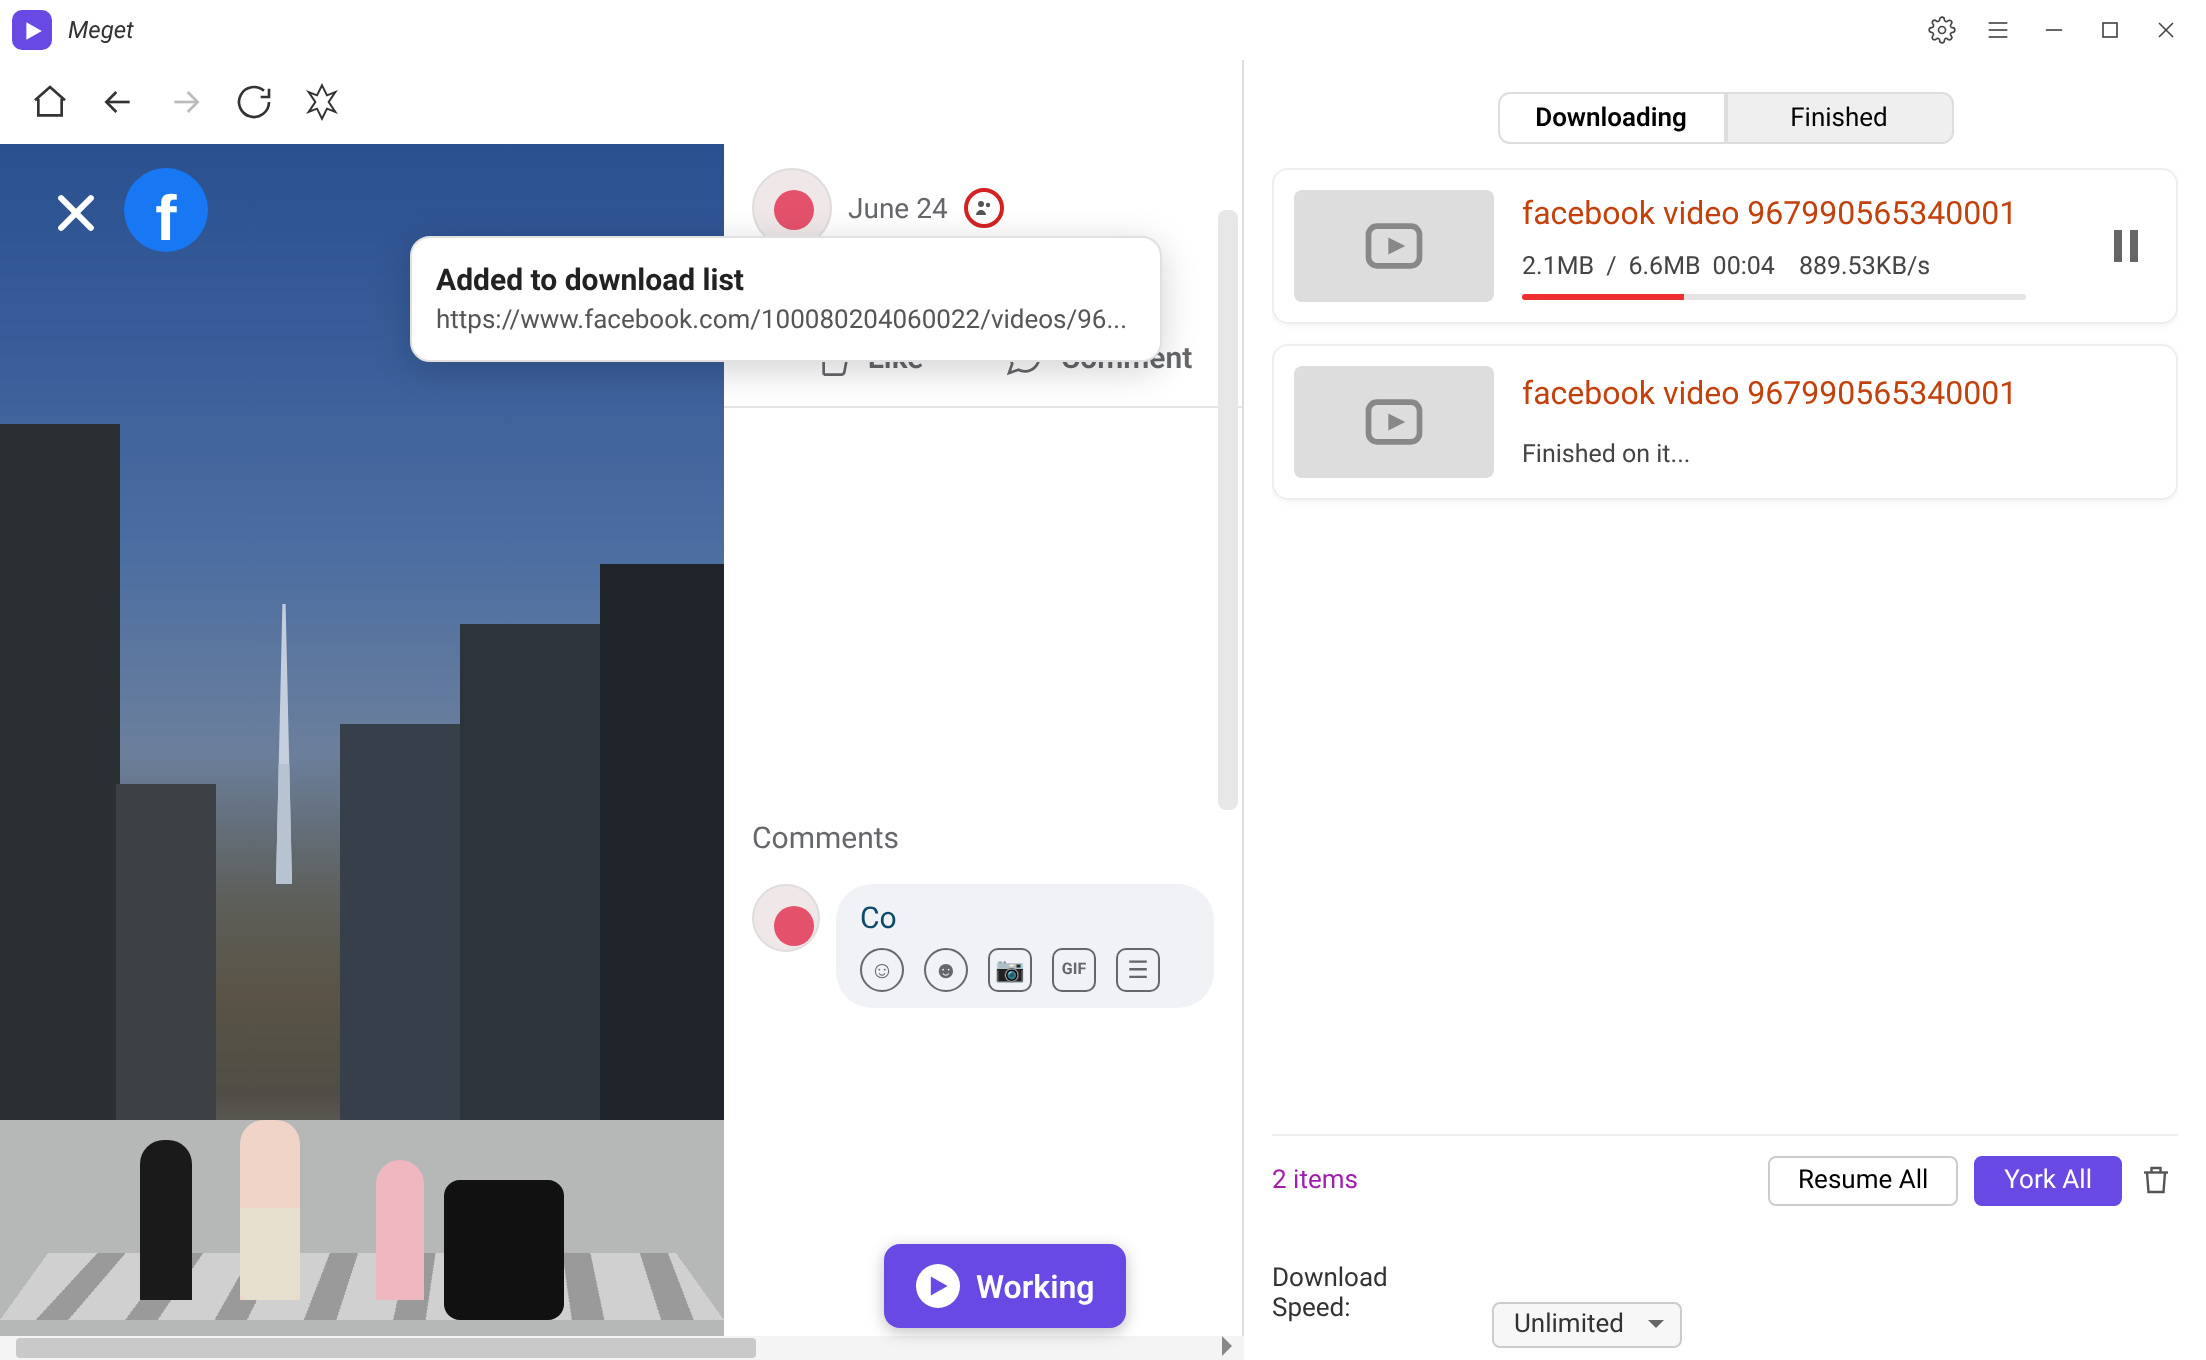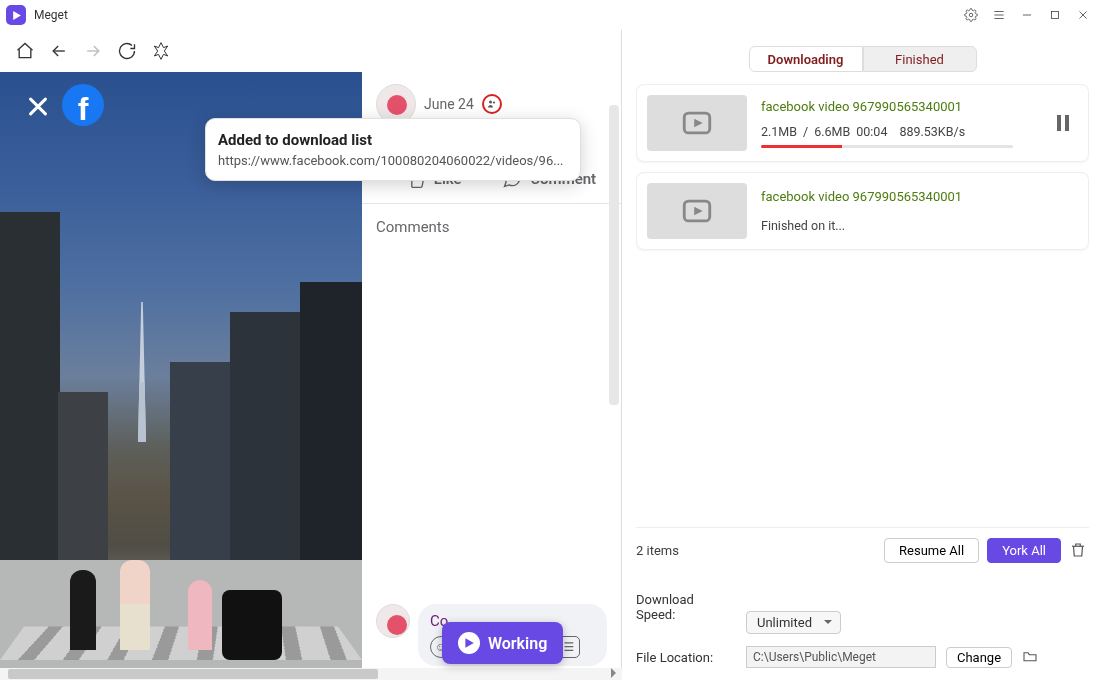--- a/index.html
+++ b/index.html
@@ -2,21 +2,21 @@
 <html><head>
 <meta charset="utf-8">
 <style>
 * { margin: 0; padding: 0; box-sizing: border-box; font-family: -apple-system, BlinkMacSystemFont, "Segoe UI", Roboto, Arial, sans-serif; }
 body { width: 1103px; height: 680px; background: #fff; overflow: hidden; position: relative; }
 
 
 .titlebar { height: 30px; display: flex; align-items: center; padding: 0 6px; background: #fff; }
 .titlebar .app-icon { width: 20px; height: 20px; background: #6849e4; border-radius: 5px; display: flex; align-items: center; justify-content: center; margin-right: 8px; }
 .titlebar .app-icon svg { width: 11px; height: 11px; }
-.titlebar .title { font-size: 12px; color: #333; }
+.titlebar .title { font-size: 12px; color: #333; font-style: italic; }
 .titlebar .spacer { flex: 1; }
 .titlebar .win-btn { width: 28px; height: 28px; display: flex; align-items: center; justify-content: center; color: #333; cursor: pointer; }
 .titlebar .win-btn svg { width: 14px; height: 14px; stroke: #444; fill: none; stroke-width: 1.4; }
 
 
 .main { display: flex; height: calc(100% - 30px); }
 
 
 .browser { width: 622px; display: flex; flex-direction: column; border-right: 1px solid #ddd; position: relative; }
 .toolbar { height: 42px; display: flex; align-items: center; gap: 12px; padding: 0 14px; }
@@ -41,73 +41,73 @@
 .fb-badge span { color: #fff; font-size: 32px; font-weight: 800; font-family: Arial; line-height: 42px; transform: translateY(4px); }
 
 
 .bld { position: absolute; background: #1e2630; }
 .spire { position: absolute; width: 8px; height: 140px; background: #c4cedc; left: 138px; top: 230px; clip-path: polygon(40% 0, 60% 0, 100% 100%, 0 100%); }
 .spire:before { content: ''; position: absolute; bottom: 0; left: -10px; width: 28px; height: 60px; background: #b8c3d2; }
 .street { position: absolute; bottom: 0; left: 0; right: 0; height: 120px; background: #b6b7b7; }
 .crosswalk { position: absolute; bottom: 20px; left: 0; right: 0; height: 60px; background: repeating-linear-gradient(100deg, #d0d0d0 0 28px, #9a9a9a 28px 44px); transform: perspective(300px) rotateX(50deg); transform-origin: bottom; }
 .person { position: absolute; bottom: 30px; width: 30px; height: 90px; border-radius: 12px 12px 0 0; }
 
-.side-col { flex: 1; background: #fff; display: flex; flex-direction: column; }
+.side-col { flex: 1; background: #fff; display: flex; flex-direction: column; gap: 29px; }
 .post-head { padding: 12px 14px 8px; border-bottom: 1px solid #e4e4e4; }
 .post-user { display: flex; align-items: center; gap: 8px; }
 .avatar { width: 40px; height: 40px; border-radius: 50%; background: #f0e8e8; border: 1px solid #ddd; position:relative; }
 .avatar:before { content:''; position:absolute; top:10px; left:10px; width:20px; height:20px; border-radius:50%; background:#e4516b; }
 .post-date { color: #65676b; font-size: 14px; }
 .friends-circle { display: inline-flex; width: 20px; height: 20px; border: 2px solid #d42222; border-radius: 50%; align-items: center; justify-content: center; margin-left: 4px; vertical-align: middle; }
 .friends-circle svg { width: 12px; height: 12px; fill: #555; }
 .post-title { font-size: 16px; color: #050505; margin-top: 10px; }
 .actions { display: flex; margin-top: 10px; }
 .action { flex: 1; display: flex; align-items: center; justify-content: center; gap: 8px; color: #65676b; font-size: 15px; font-weight: 600; padding: 6px; cursor: pointer; }
 .action svg { width: 20px; height: 20px; stroke: #65676b; fill: none; stroke-width: 1.6; }
-.comments-area { flex: 1; padding: 14px; display: flex; flex-direction: column; justify-content: space-between; }
+.comments-area { flex: 1; padding: 14px; display: flex; flex-direction: column; justify-content: center; }
 .comments-label { color: #65676b; font-size: 15px; margin-bottom: 14px; }
 .comment-input-row { display:flex; align-items:flex-start; gap:8px; }
 .comment-bubble { flex:1; background:#f0f2f5; border-radius:18px; padding:8px 12px; }
-.comment-bubble .ci-text { color:#701a75; font-size:15px; }
+.comment-bubble .ci-text { color:#0c4a6e; font-size:15px; }
 .emoji-row { display:flex; gap:10px; margin-top:6px; }
 .emoji-row span { width:22px; height:22px; border:1.3px solid #65676b; border-radius:5px; display:flex; align-items:center; justify-content:center; font-size:12px; color:#65676b; }
 .emoji-row span.round { border-radius:50%; }
 
 
 .dl-pill { position: absolute; left: 442px; top: 592px; background: #6849e4; color: #fff; padding: 10px 16px; border-radius: 8px; display: flex; align-items: center; gap: 8px; font-size: 16px; font-weight: 600; cursor: pointer; z-index: 20; box-shadow: 0 2px 8px rgba(0,0,0,0.25); }
 .dl-pill .pill-icon { width: 22px; height: 22px; background: #fff; border-radius: 50%; display:flex; align-items:center; justify-content:center; }
 .dl-pill .pill-icon svg { width:12px; height:12px; fill:#6849e4; }
 
 
 .toast { position: absolute; left: 205px; top: 88px; width: 376px; background: #fff; border: 1px solid #e0e0e0; border-radius: 10px; padding: 12px 12px; box-shadow: 0 4px 18px rgba(0,0,0,0.18); z-index: 30; }
 .toast .t-title { font-size: 15px; font-weight: 700; color: #222; }
 .toast .t-url { font-size: 13px; color: #555; margin-top: 4px; white-space: nowrap; overflow: hidden; text-overflow: ellipsis; }
 
 
 .dlpanel { flex: 1; display: flex; flex-direction: column; padding: 10px 14px 0; }
 .tabs { display: flex; justify-content: center; margin: 6px 0 12px; }
-.tab { width: 114px; height: 26px; display:flex; align-items:center; justify-content:center; font-size:13px; color:#7f1d1d; border:1px solid #ddd; cursor:pointer; background:#efefef; }
+.tab { width: 114px; height: 26px; display:flex; align-items:center; justify-content:center; font-size:13px; color:#000000; border:1px solid #ddd; cursor:pointer; background:#efefef; }
 .tab:first-child { border-radius: 6px 0 0 6px; }
 .tab:last-child { border-radius: 0 6px 6px 0; }
 .tab.active { background:#fff; font-weight:600; }
 
 .dl-list { flex:1; overflow:auto; }
 .dl-item { display:flex; align-items:center; background:#fff; border:1px solid #eee; border-radius:8px; padding:10px; margin-bottom:10px; box-shadow: 0 1px 3px rgba(0,0,0,0.05); }
 .thumb { width:100px; height:56px; background:#ddd; border-radius:4px; display:flex; align-items:center; justify-content:center; margin-right:14px; flex-shrink:0; }
 .thumb svg { width:34px; height:34px; stroke:#888; fill:none; stroke-width:2; }
 .dl-info { flex:1; min-width:0; }
-.dl-title { font-size:13px; color:#4d7c0f; margin-bottom:10px; }
+.dl-title { font-size:16px; color:#c2410c; margin-bottom:10px; }
 .dl-stats { font-size:12.5px; color:#444; display:flex; gap:6px; }
 .progress { height:3px; background:#e4e4e4; margin-top:6px; border-radius:2px; overflow:hidden; width: 252px; }
 .progress .bar { height:100%; background:#f03030; width:32%; }
 .pause-icon { width:30px; display:flex; justify-content:center; cursor:pointer; }
 .pause-icon svg { width:16px; height:18px; fill:#666; }
 
 .dl-footer { border-top:1px solid #eee; display:flex; align-items:center; padding:10px 0; gap:8px; }
-.dl-footer .count { flex:1; font-size:13px; color:#404040; }
+.dl-footer .count { flex:1; font-size:13px; color:#a21caf; }
 .btn { padding:4px 14px; border:1px solid #ccc; border-radius:4px; font-size:13px; background:#fff; cursor:pointer; }
 .btn.primary { background:#6849e4; color:#fff; border-color:#6849e4; }
 .trash { width:20px; height:20px; cursor:pointer; }
 .trash svg { width:18px; height:18px; stroke:#555; fill:none; stroke-width:1.6; }
 
 .settings-row { display:flex; align-items:center; padding:6px 0; font-size:13px; color:#333; gap:10px; }
 .settings-row .label { width:100px; }
 .speed-select { border:1px solid #ccc; border-radius:4px; padding:3px 28px 3px 10px; position:relative; background:#f7f7f7; cursor:pointer;margin-top:32px; }
 .speed-select:after { content:''; position:absolute; right:8px; top:8px; border:4px solid transparent; border-top-color:#666; }
 .path-input { flex:0 0 190px; border:1px solid #ccc; background:#f3f3f3; padding:3px 6px; font-size:12px; color:#555; }
@@ -353,24 +353,14 @@
             <path d="M9 7V4h6v3"></path>
             <path d="M6 7l1 13h10l1-13"></path>
           </svg>
       </div>
     </div>
 
     <div class="settings-row">
       <div class="label">Download Speed:</div>
       <div class="speed-select">Unlimited</div>
     </div>
-    <div class="settings-row" style="padding-bottom:12px;">
-      <div class="label">File Location:</div>
-      <div class="path-input">C:\Users\Public\Meget</div>
-      <button class="btn" style="padding:2px 10px;">Change</button>
-      <div class="folder-icon">
-        <svg viewBox="0 0 24 24">
-            <path d="M3 7h6l2 3h10v9H3z"></path>
-          </svg>
-      </div>
-    </div>
   </div>
 </div>
 
 </body></html>

